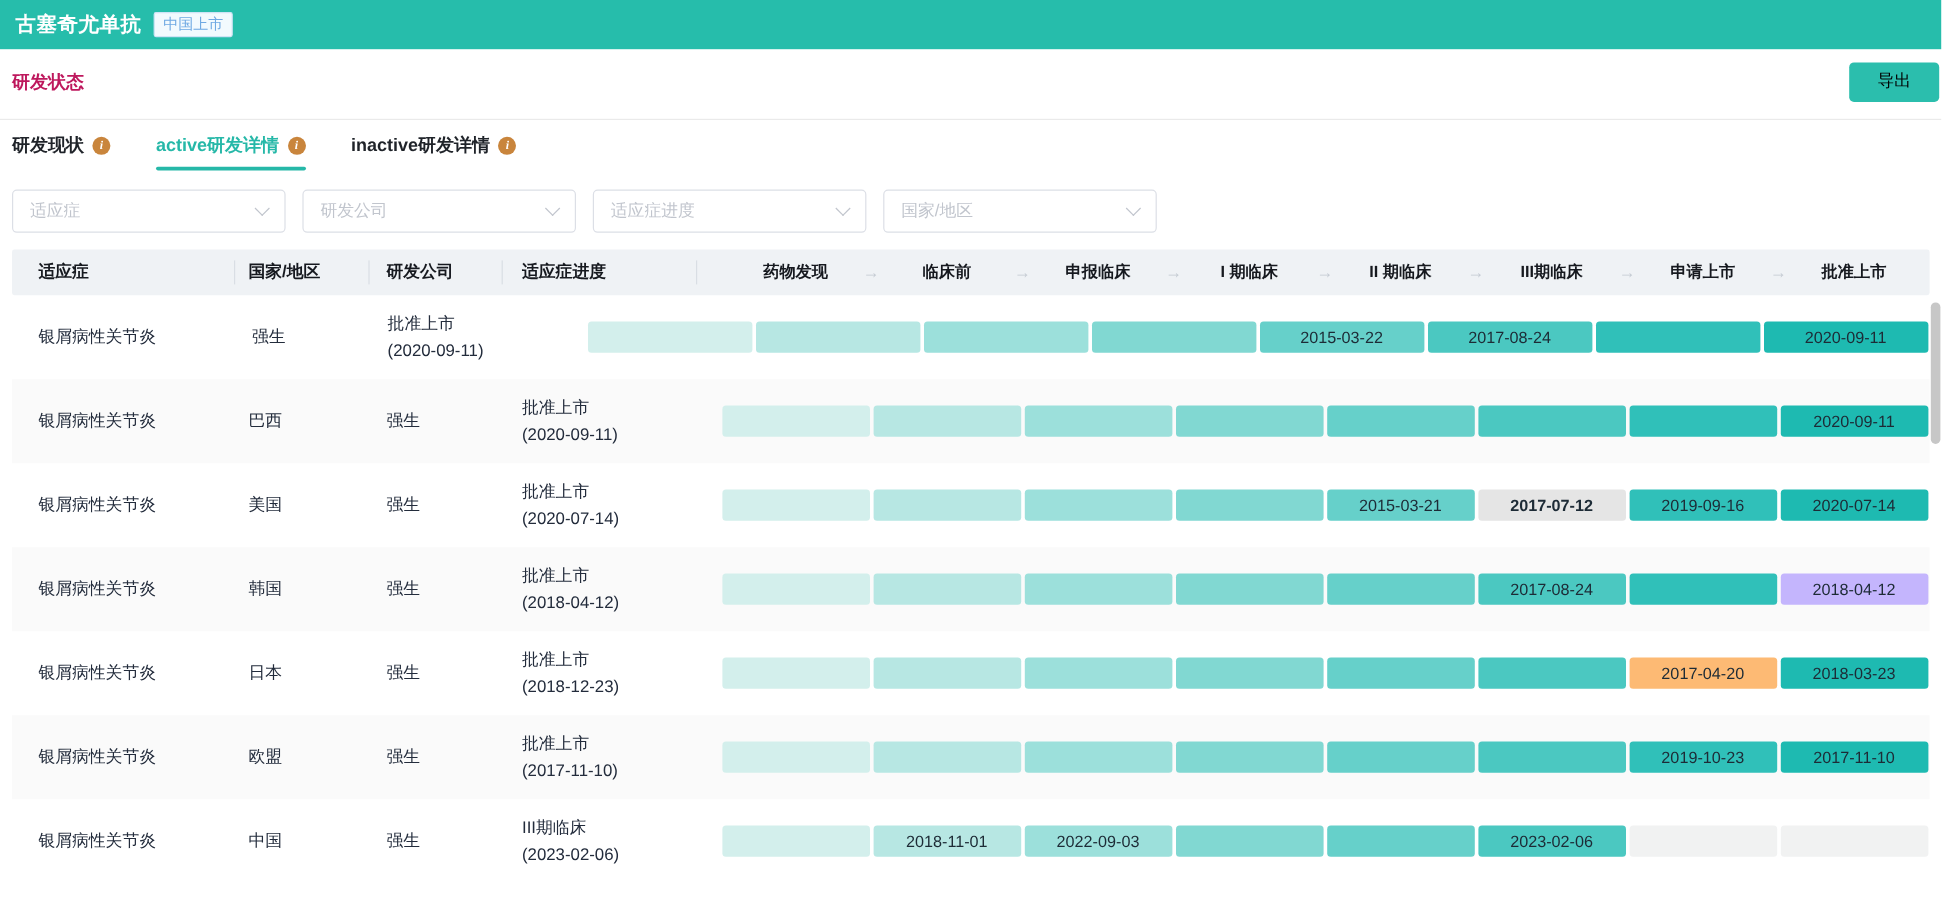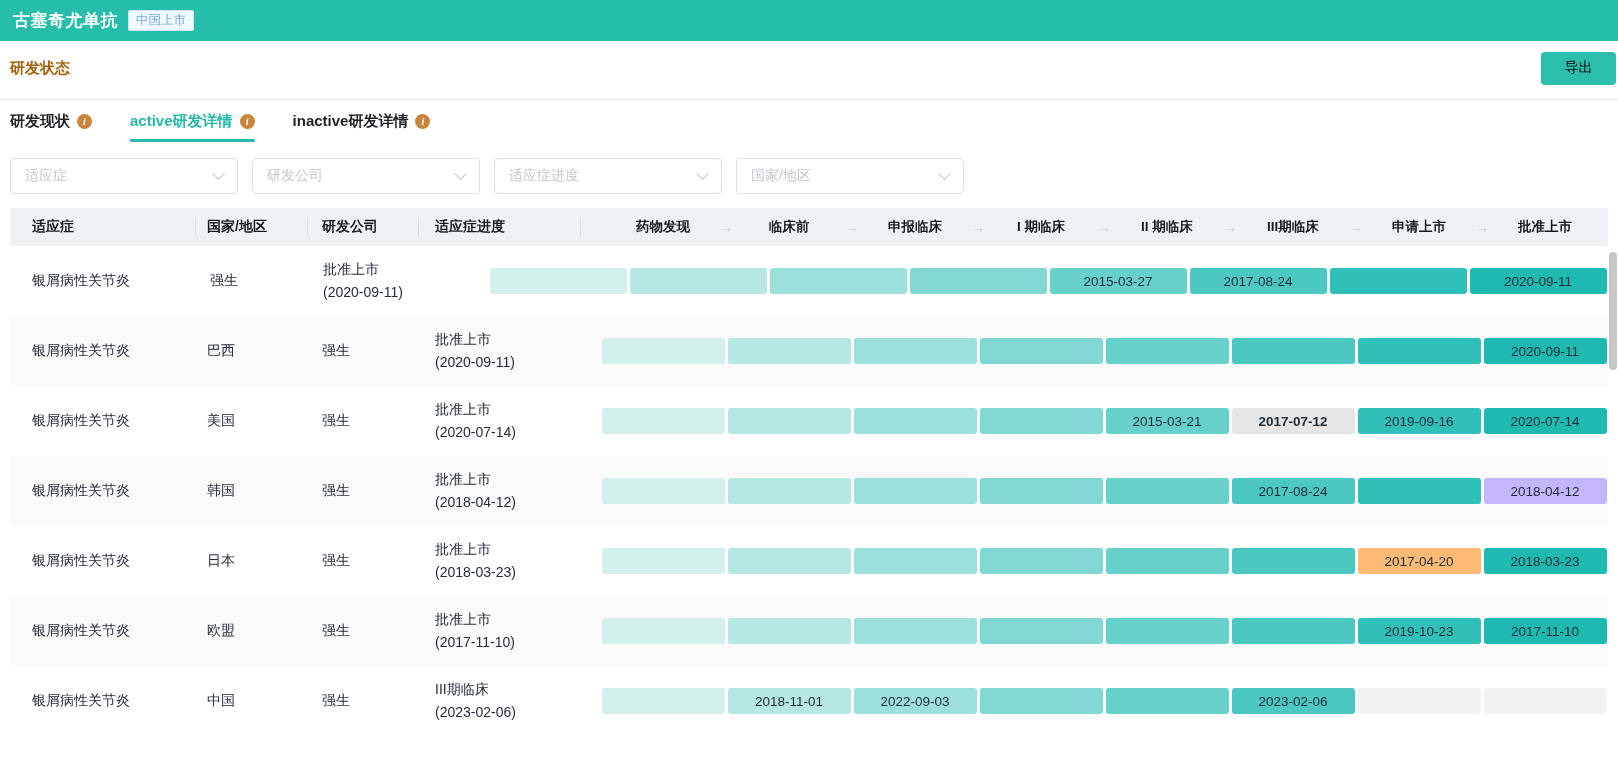--- a/index.html
+++ b/index.html
@@ -8,21 +8,21 @@
   .app { position:relative; width:1618px; height:757px; background:#fff; overflow:hidden; }
 
   
   .top-bar { height:41px; background:#26BDAB; display:flex; align-items:center; padding:0 13px; }
   .drug-title { color:#fff; font-weight:bold; font-size:17px; letter-spacing:.5px; }
   .drug-badge { margin-left:10px; background:#F2FAFE; color:#6FA9E3; border:1px solid #CFE4F6;
                 font-size:12.5px; line-height:17px; padding:1px 7px; border-radius:2px; }
 
   
   .section-bar { height:54px; display:flex; align-items:center; padding:0 2px 0 10px; }
-  .section-title { font-size:15px; font-weight:bold; color:#a16207; }
+  .section-title { font-size:15px; font-weight:bold; color:#be185d; }
   .export-btn { margin-left:auto; background:#2BBEAD; color:#000000; border:none; border-radius:4px;
                 width:75px; height:33px; font-size:14px; font-family:inherit; cursor:pointer; }
   .divider { height:1px; background:#EAEAEA; margin-top:4px; }
 
   
   .tabs { display:flex; gap:38px; padding-left:10px; height:42px; align-items:stretch; }
   .tab { display:flex; align-items:center; gap:7px; font-size:15px; font-weight:bold; color:#1F2329;
          position:relative; cursor:pointer; }
   .tab.active { color:#26B8A8; }
   .tab.active::after { content:""; position:absolute; left:0; right:0; bottom:0; height:3px;
@@ -173,21 +173,21 @@
             <div class="stage-cell">
               <div class="bar" style="background: rgb(183, 231, 227);"></div>
             </div>
             <div class="stage-cell">
               <div class="bar" style="background: rgb(156, 224, 219);"></div>
             </div>
             <div class="stage-cell">
               <div class="bar" style="background: rgb(129, 216, 210);"></div>
             </div>
             <div class="stage-cell">
-              <div class="bar" style="background: rgb(102, 208, 202);">2015-03-27</div>
+              <div class="bar" style="background: rgb(102, 208, 202);">2015-03-22</div>
             </div>
             <div class="stage-cell">
               <div class="bar" style="background: rgb(75, 200, 193);">2017-08-24</div>
             </div>
             <div class="stage-cell">
               <div class="bar" style="background: rgb(48, 192, 185);"></div>
             </div>
             <div class="stage-cell">
               <div class="bar" style="background: rgb(30, 186, 177);">2020-09-11</div>
             </div>
@@ -304,21 +304,21 @@
             </div>
           </div>
         </div>
         <div class="row">
           <div class="cell c1">银屑病性关节炎</div>
           <div class="cell c2">日本</div>
           <div class="cell c3">强生</div>
           <div class="cell c4">
             <div class="progress-lines">
               <span>批准上市</span>
-              <span>(2018-03-23)</span>
+              <span>(2018-12-23)</span>
             </div>
           </div>
           <div class="stage-area">
             <div class="stage-cell">
               <div class="bar" style="background: rgb(211, 239, 236);"></div>
             </div>
             <div class="stage-cell">
               <div class="bar" style="background: rgb(183, 231, 227);"></div>
             </div>
             <div class="stage-cell">

